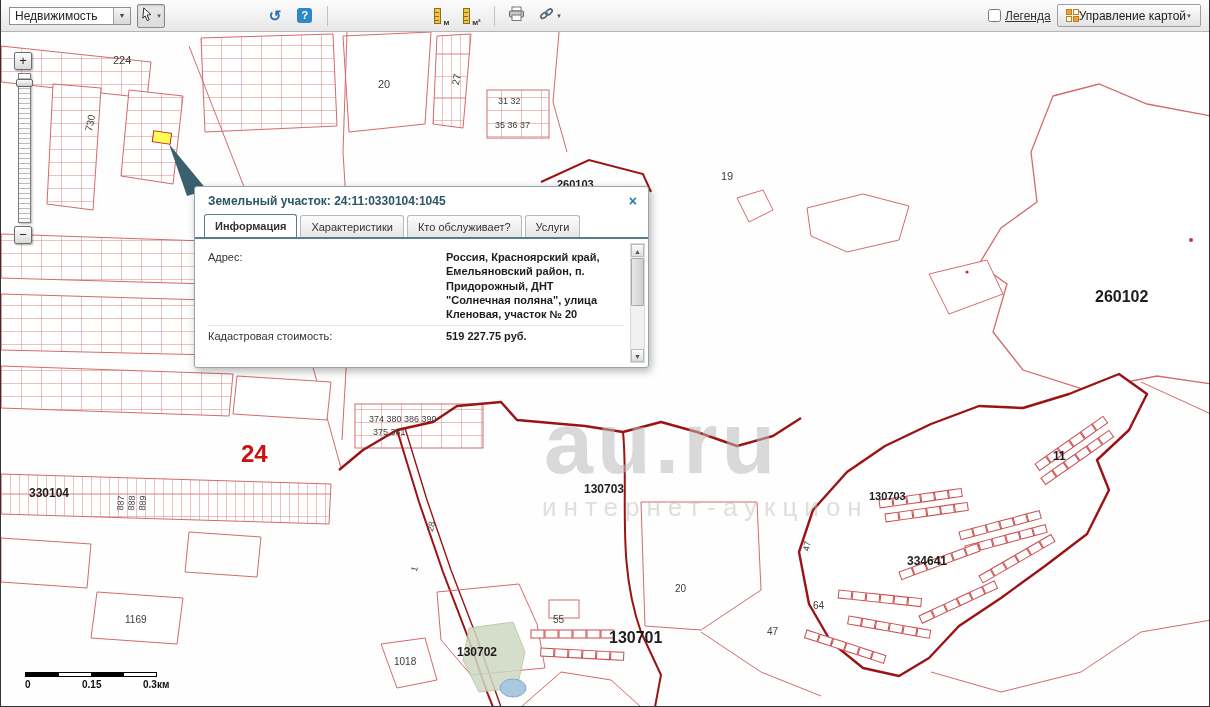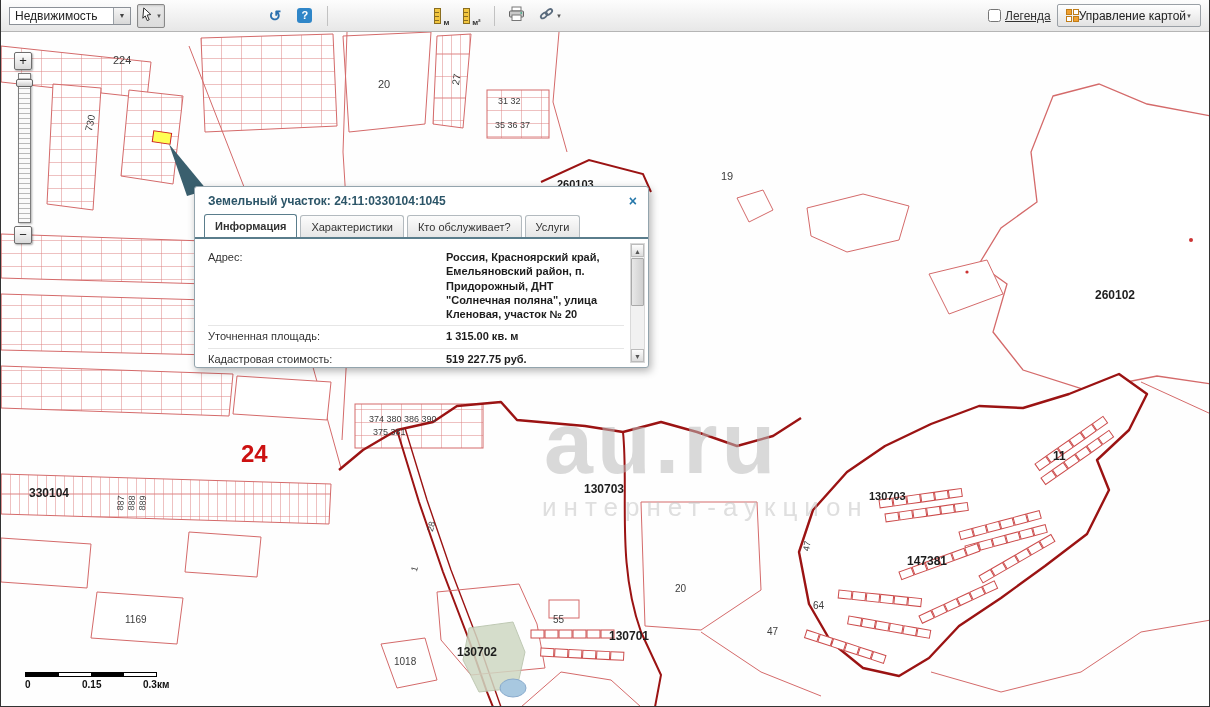--- a/index.html
+++ b/index.html
@@ -257,34 +257,34 @@
 
     <div id="map-labels">
         <span class="map-label" style="left: 100px; top: 22px; font-size: 11px; margin-left: 12px;">224</span>
         <span class="map-label" style="left: 82px; top: 98px; font-size: 10px; transform: rotate(-78deg);">730</span>
         <span class="map-label" style="left: 377px; top: 46px; font-size: 11px;">20</span>
         <span class="map-label" style="left: 449px; top: 52px; font-size: 10px; transform: rotate(-80deg);">27</span>
         <span class="map-label" style="left: 497px; top: 64px; font-size: 9px;">31 32</span>
         <span class="map-label" style="left: 494px; top: 88px; font-size: 9px;">35 36 37</span>
         <span class="map-label b" style="left: 556px; top: 146px; font-size: 11px;">260103</span>
         <span class="map-label" style="left: 720px; top: 138px; font-size: 11px;">19</span>
-        <span class="map-label b" style="left: 1094px; top: 256px; font-size: 12px;">260102</span>
+        <span class="map-label b" style="left: 1094px; top: 256px; font-size: 16px;">260102</span>
         <span class="map-label b" style="left: 240px; top: 408px; font-size: 24px; color: rgb(204, 17, 17);">24</span>
         <span class="map-label b" style="left: 28px; top: 454px; font-size: 12px;">330104</span>
         <span class="map-label" style="left: 368px; top: 382px; font-size: 9px;">374 380 386 390</span>
         <span class="map-label" style="left: 372px; top: 395px; font-size: 9px;">375 381</span>
         <span class="map-label" style="left: 114px; top: 478px; font-size: 9px; transform: rotate(-85deg);">887</span>
         <span class="map-label" style="left: 125px; top: 478px; font-size: 9px; transform: rotate(-85deg);">888</span>
         <span class="map-label" style="left: 136px; top: 478px; font-size: 9px; transform: rotate(-85deg);">889</span>
         <span class="map-label" style="left: 124px; top: 582px; font-size: 10px;">1169</span>
         <span class="map-label b" style="left: 583px; top: 450px; font-size: 12px;">130703</span>
         <span class="map-label b" style="left: 868px; top: 458px; font-size: 11px;">130703</span>
-        <span class="map-label b" style="left: 608px; top: 597px; font-size: 12px;">130701</span>
+        <span class="map-label b" style="left: 608px; top: 597px; font-size: 16px;">130701</span>
         <span class="map-label b" style="left: 456px; top: 613px; font-size: 12px;">130702</span>
-        <span class="map-label b" style="left: 906px; top: 522px; font-size: 12px;">147381</span>
+        <span class="map-label b" style="left: 906px; top: 522px; font-size: 12px;">334641</span>
         <span class="map-label b" style="left: 1052px; top: 417px; font-size: 12px;">11</span>
         <span class="map-label" style="left: 812px; top: 568px; font-size: 10px;">64</span>
         <span class="map-label" style="left: 766px; top: 594px; font-size: 10px;">47</span>
         <span class="map-label" style="left: 800px; top: 518px; font-size: 9px; transform: rotate(-80deg);">47</span>
         <span class="map-label" style="left: 674px; top: 551px; font-size: 10px;">20</span>
         <span class="map-label" style="left: 552px; top: 582px; font-size: 10px;">55</span>
         <span class="map-label" style="left: 393px; top: 624px; font-size: 10px;">1018</span>
         <span class="map-label" style="left: 424px; top: 498px; font-size: 9px; transform: rotate(-75deg);">28</span>
         <span class="map-label" style="left: 408px; top: 538px; font-size: 9px; transform: rotate(-75deg);">1</span>
       </div>
@@ -324,24 +324,20 @@
         <span class="tab">Характеристики</span>
         <span class="tab">Кто обслуживает?</span>
         <span class="tab">Услуги</span>
       </div>
       <div class="popup-body">
         <div class="frow">
           <span class="flabel">Адрес:</span>
           <span class="fvalue">Россия, Красноярский край, Емельяновский район, п. Придорожный, ДНТ "Солнечная поляна", улица Кленовая, участок № 20</span>
         </div>
         <div class="frow">
-          <span class="flabel">Уточненная площадь:</span>
-          <span class="fvalue">1 315.00 кв. м</span>
-        </div>
-        <div class="frow">
           <span class="flabel">Кадастровая стоимость:</span>
           <span class="fvalue">519 227.75 руб.</span>
         </div>
         <div class="vscroll">
           <div class="varrow vup">▲</div>
           <div class="vthumb"></div>
           <div class="varrow vdown">▼</div>
         </div>
       </div>
     </div>

